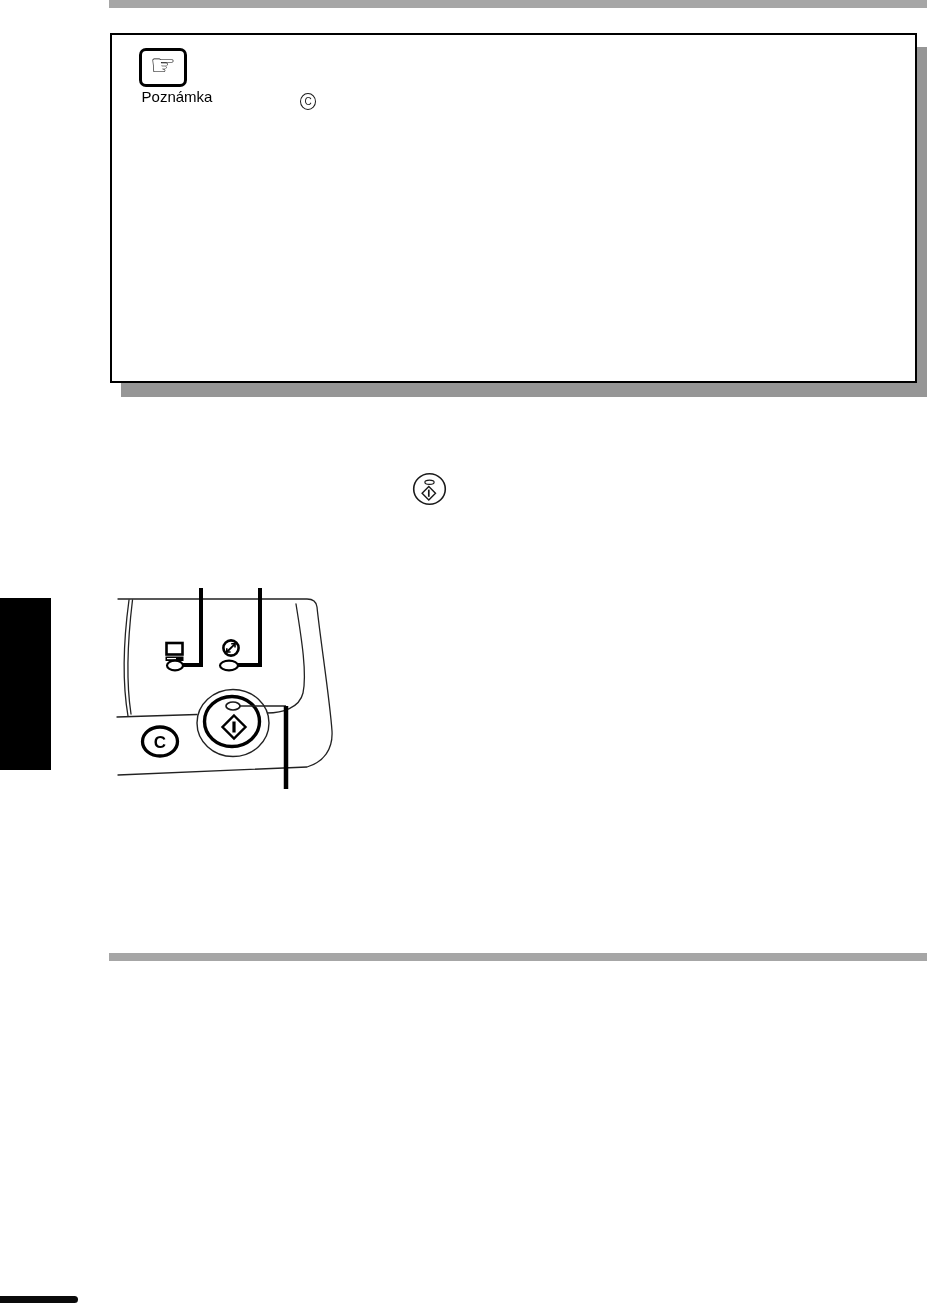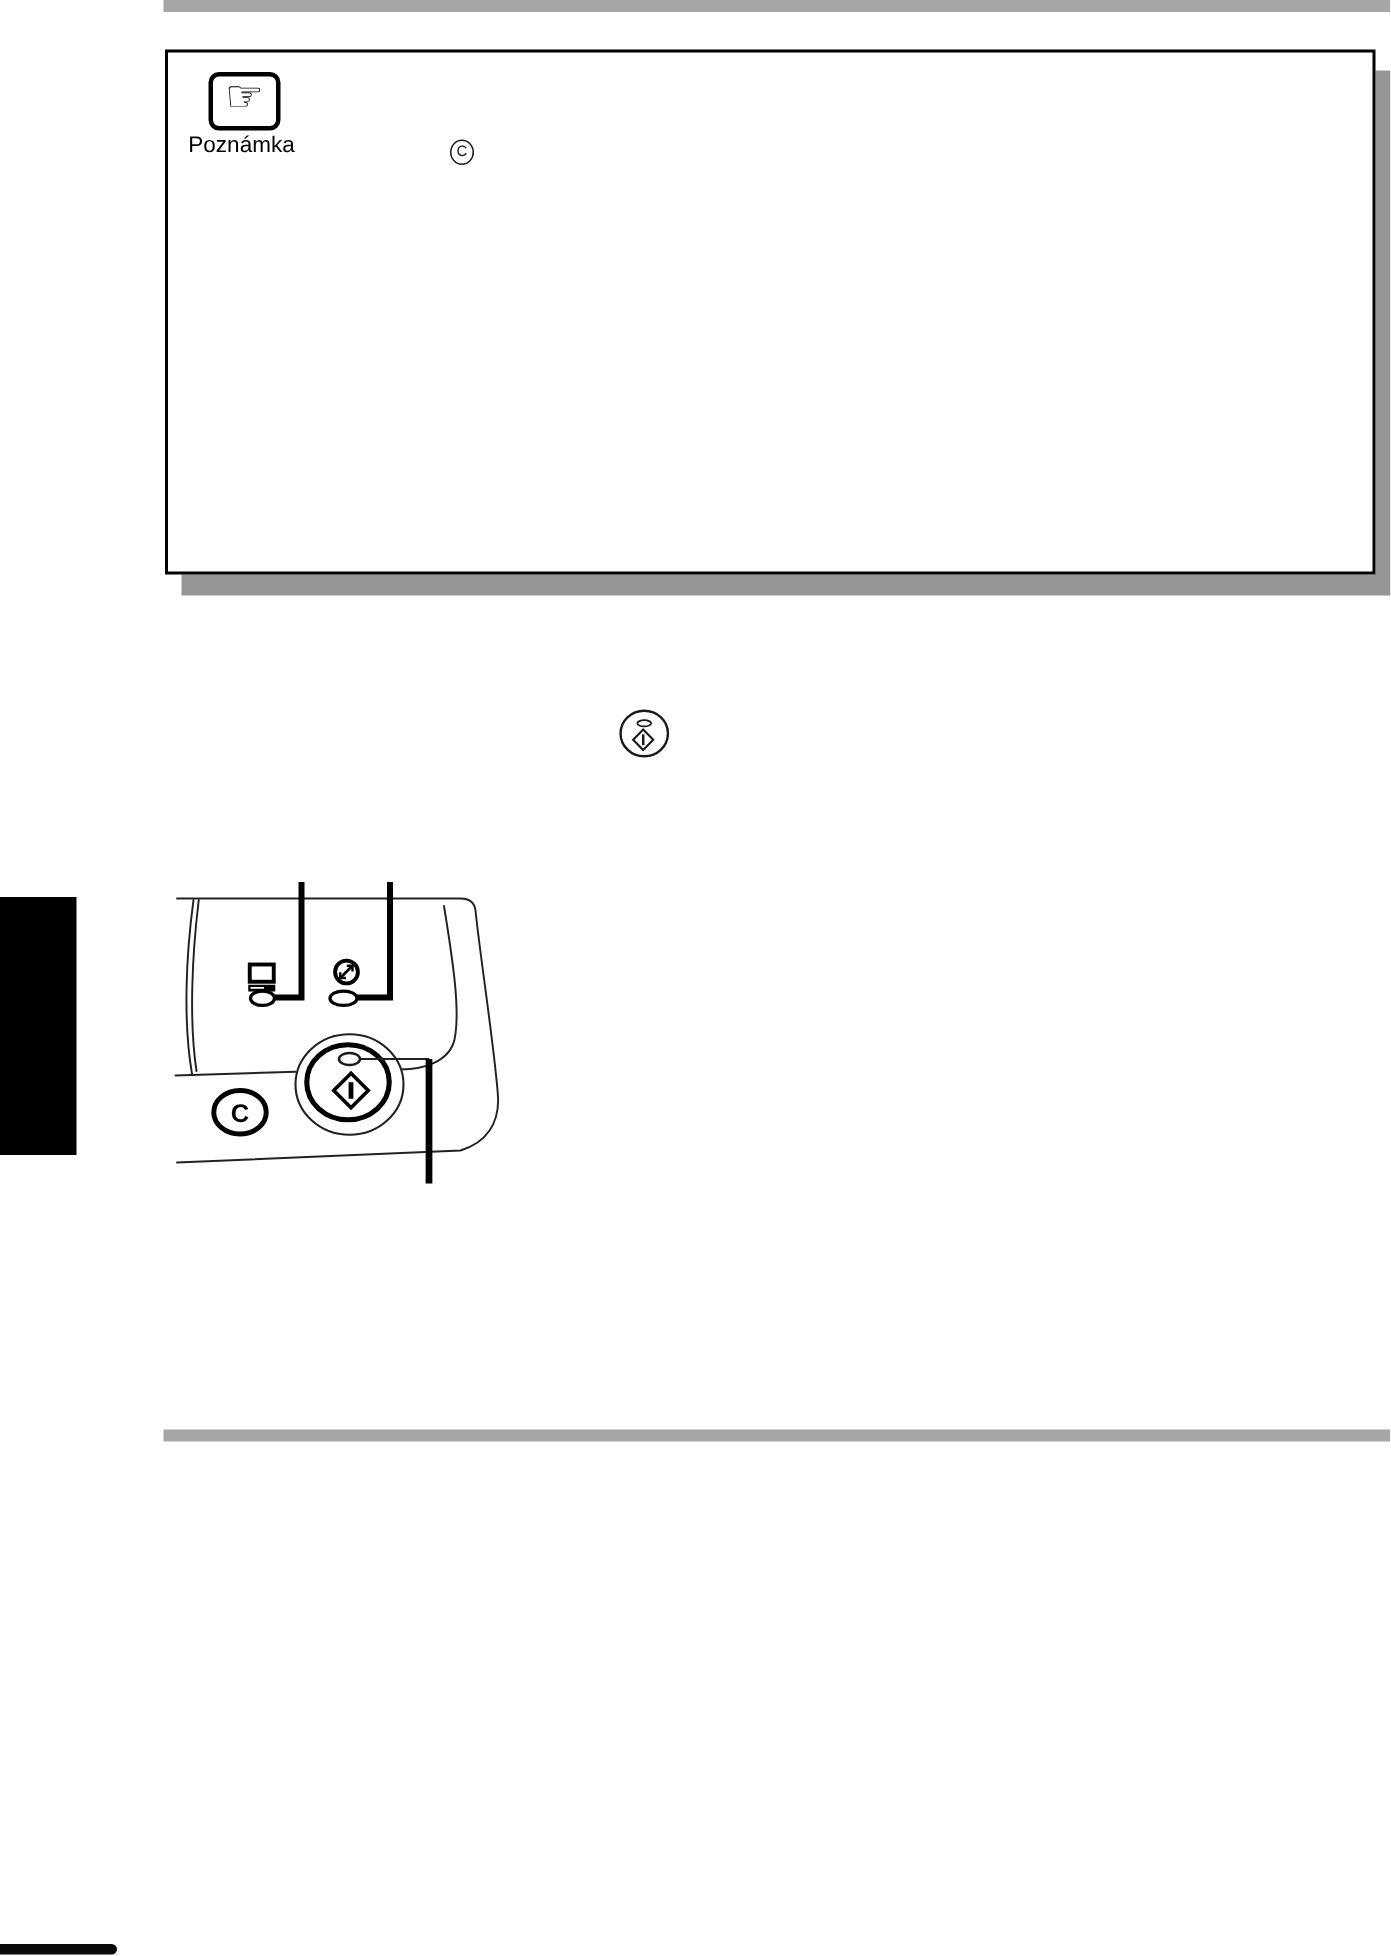--- a/index.html
+++ b/index.html
@@ -16,21 +16,21 @@
     left:110px;top:33px;width:803px;height:346px;background:#fff;
     border:2px solid #000;box-shadow:11px 14px 0 0 #969696;
   }
   #note-icon-box{
     position:absolute;left:27px;top:13px;width:42px;height:33px;
     border:3px solid #000;border-radius:7px;background:#fff;
     display:flex;align-items:center;justify-content:center;
   }
   #note-icon-glyph{font-size:29px;line-height:1;transform:translateY(-2px);}
   #note-label{
-    position:absolute;left:6px;top:53px;width:86px;text-align:center;
+    position:absolute;left:22px;top:53px;width:86px;text-align:center;
     font-size:15px;letter-spacing:0px;
   }
   #clear-key-inline{
     position:absolute;left:188px;top:58px;width:14px;height:15px;
     border:1.6px solid #1a1a1a;border-radius:50%;
     display:flex;align-items:center;justify-content:center;
     font-size:10px;line-height:1;color:#1a1a1a;
   }
   
   #start-key-inline{left:412px;top:472px;width:36px;height:34px;}

